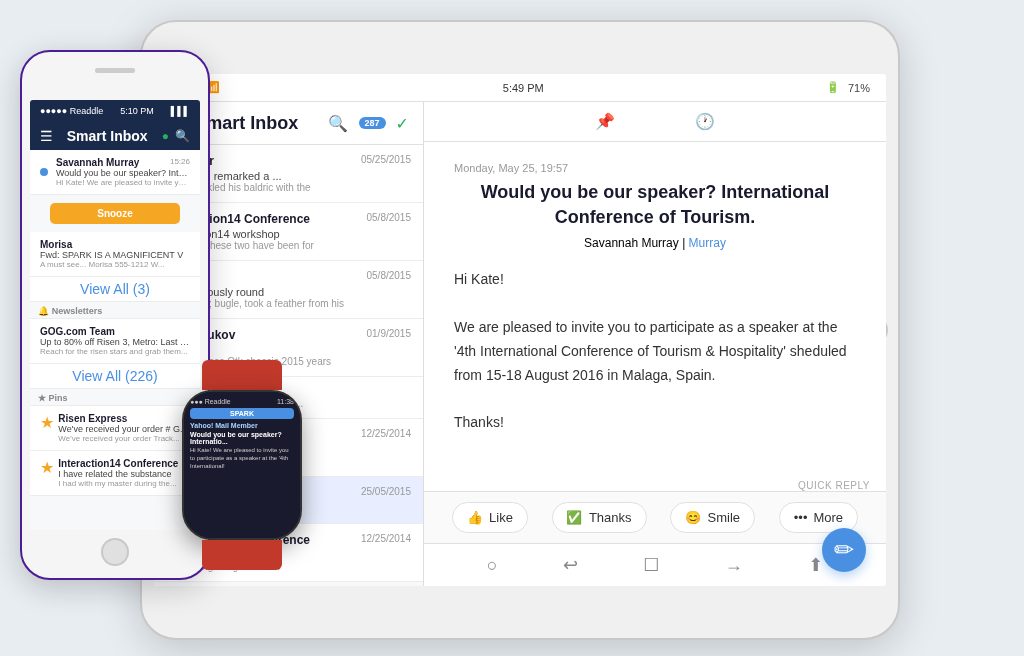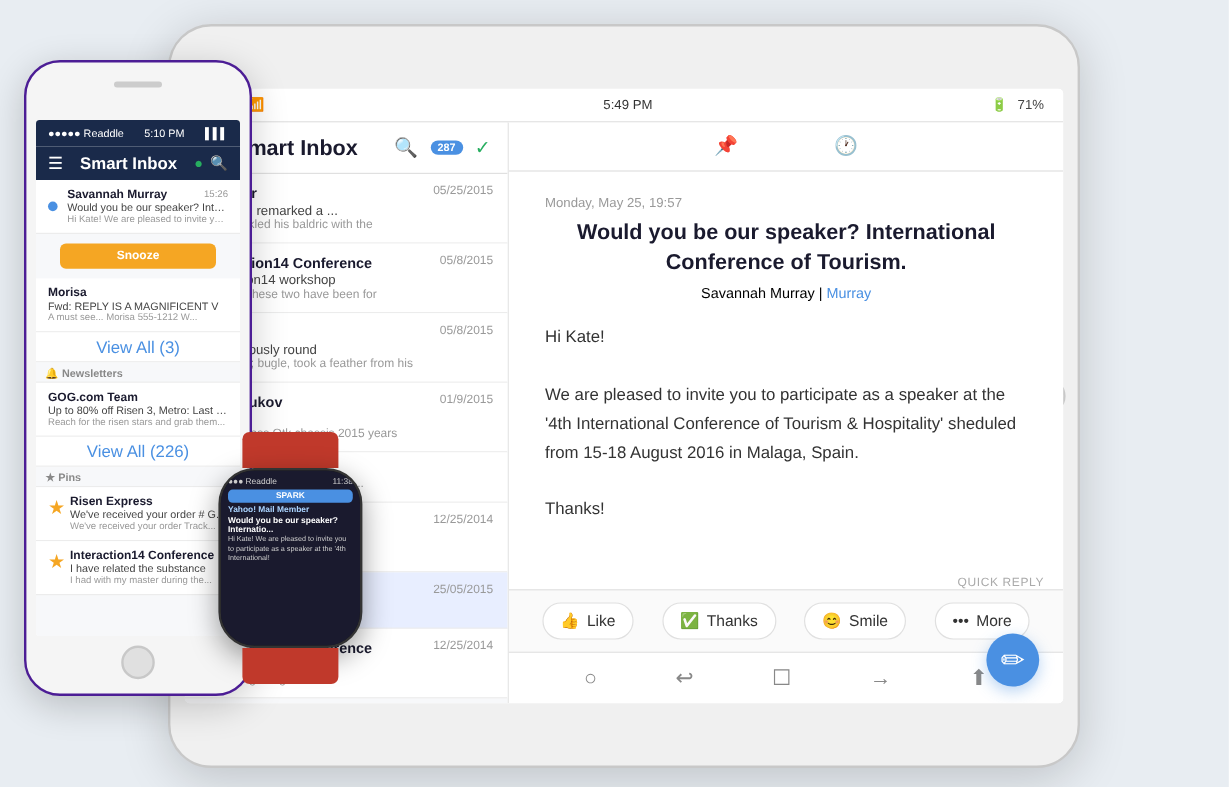--- a/index.html
+++ b/index.html
@@ -796,21 +796,21 @@
             </div>
           </div>
         </div>
 
         <div style="padding:4px 10px;">
           <div class="snooze-btn">Snooze</div>
         </div>
 
         <div class="iphone-email-item">
           <div class="iphone-sender">Morisa</div>
-          <div class="iphone-subject">Fwd: REPLY IS A MAGNIFICENT V</div>
+          <div class="iphone-subject">Fwd: SPARK IS A MAGNIFICENT V</div>
           <div class="iphone-preview">A must see... Morisa 555-1212 W...</div>
         </div>
 
         <div class="iphone-view-all">View All (3)</div>
 
         <div class="iphone-section">
           <span>🔔 Newsletters</span>
         </div>
 
         <div class="iphone-email-item">

